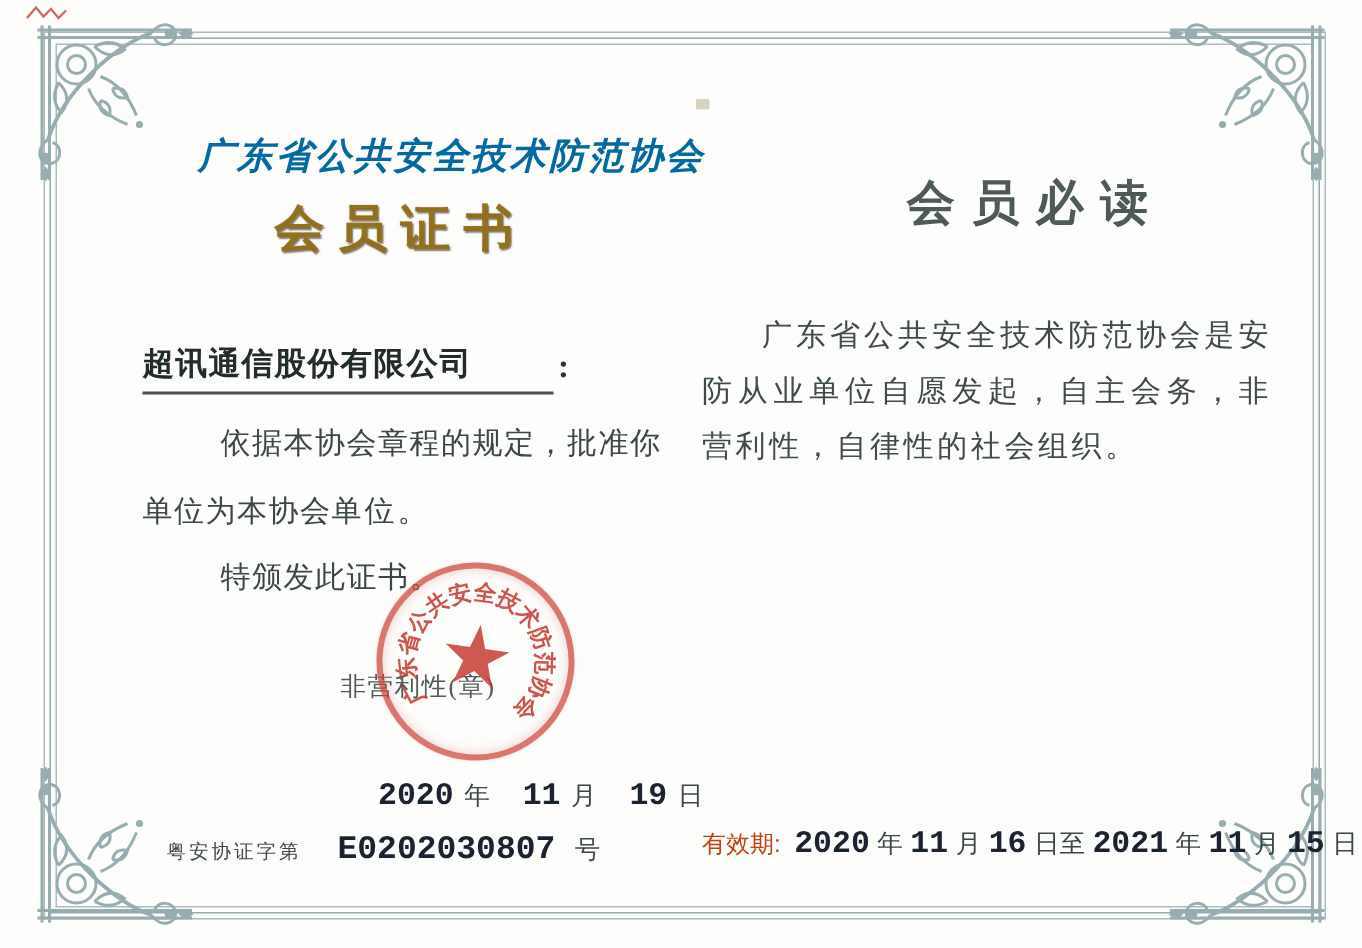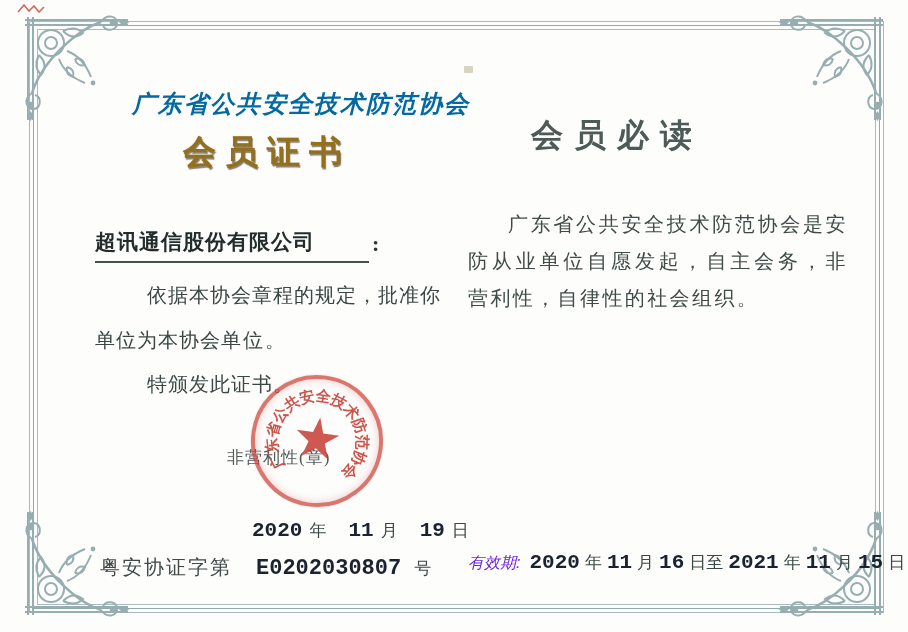--- a/index.html
+++ b/index.html
@@ -73,39 +73,39 @@
   
   .num{font-weight:bold;font-size:21px;color:#1b2330;font-family:Liberation Mono, monospace;}
   .unit{font-size:17px;color:#3a4745;}
   .date-row{left:252px;top:519px;display:flex;align-items:baseline;gap:6px;}
   .date-row .num{margin-right:1px;}
   .gap{width:10px;display:inline-block;}
 
   .certno-row{left:100px;top:554px;display:flex;align-items:baseline;}
   .certno-prefix{
     font-family:"Liberation Sans","DejaVu Sans",sans-serif;
-    font-size:20px;color:#3f4948;letter-spacing:2px;
+    font-size:13px;color:#3f4948;letter-spacing:2px;margin-left:11px;
   }
   .certno-num{margin-left:24px;font-size:22px;}
   .certno-suffix{margin-left:13px;font-size:17px;color:#3a4745;}
 
   
   .notice-title{
-    left:520px;top:114px;width:330px;text-align:left;
+    left:520px;top:114px;width:330px;text-align:center;
     font-size:32px;font-weight:bold;letter-spacing:11px;text-indent:11px;color:#4d5a57;
   }
   .notice-body{left:468px;top:206px;width:380px;}
   .notice-body p{
     margin:0;font-size:20px;line-height:37px;letter-spacing:2.4px;
     text-indent:2em;text-align:justify;color:#3e4b48;
   }
   .validity-row{left:468px;top:551px;display:flex;align-items:baseline;gap:5px;white-space:nowrap;}
   .validity-label{
     font-family:"Liberation Sans","DejaVu Sans",sans-serif;
-    font-size:16px;color:#6d28d9;margin-right:4px;font-style:italic;
+    font-size:16px;color:#c2410c;margin-right:4px;
   }
 
   
   .red-scribble{left:16px;top:3px;width:30px;height:12px;opacity:.75;}
   .speck{left:464px;top:66px;width:9px;height:7px;background:#d9d4bf;border-radius:1px;}
 </style>
 </head>
 <body>
 
 <svg width="0" height="0" style="position:absolute" aria-hidden="true">

